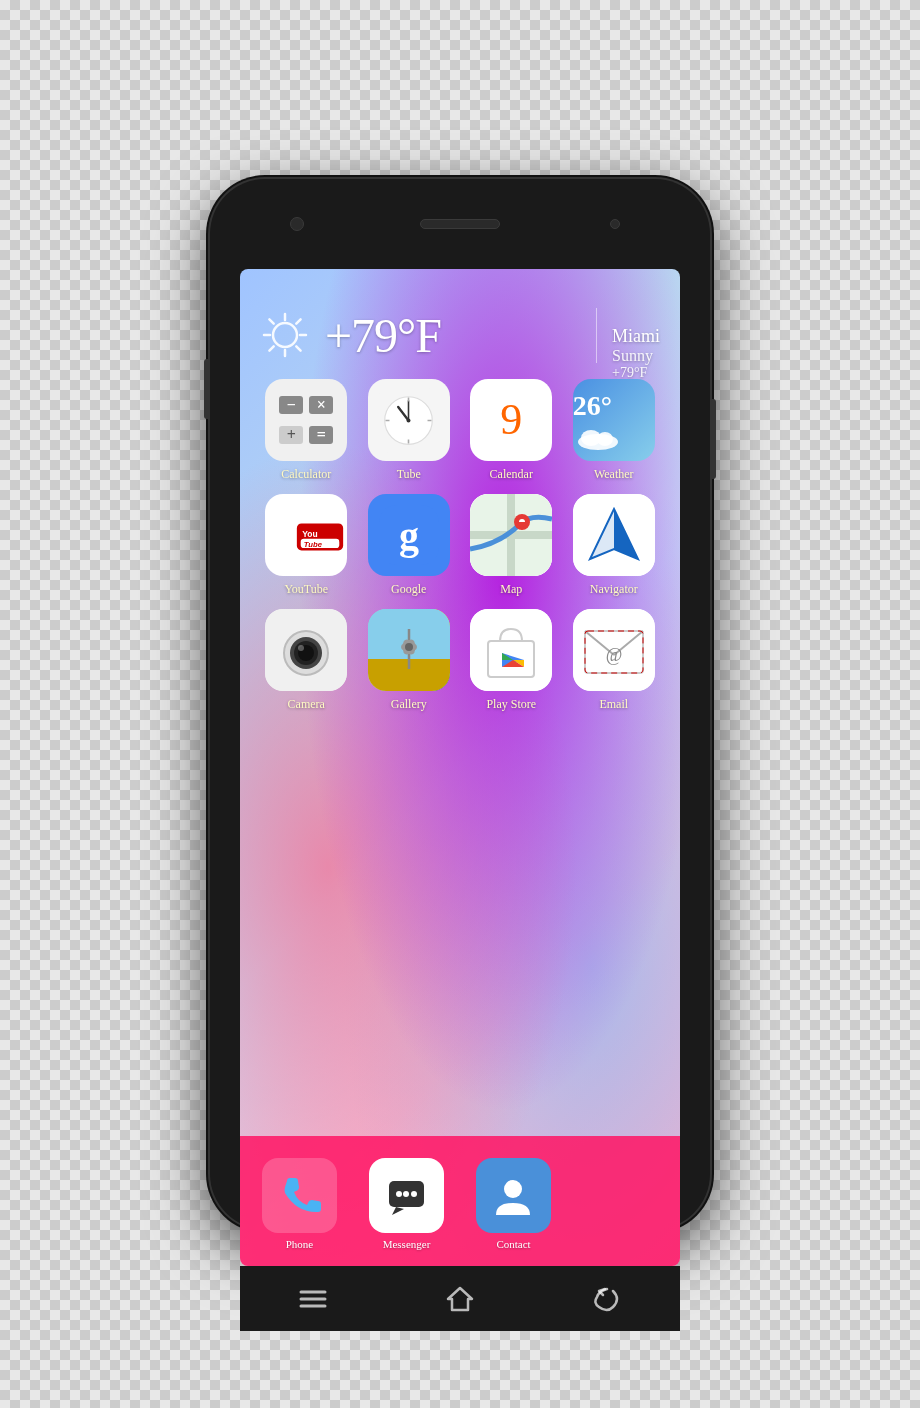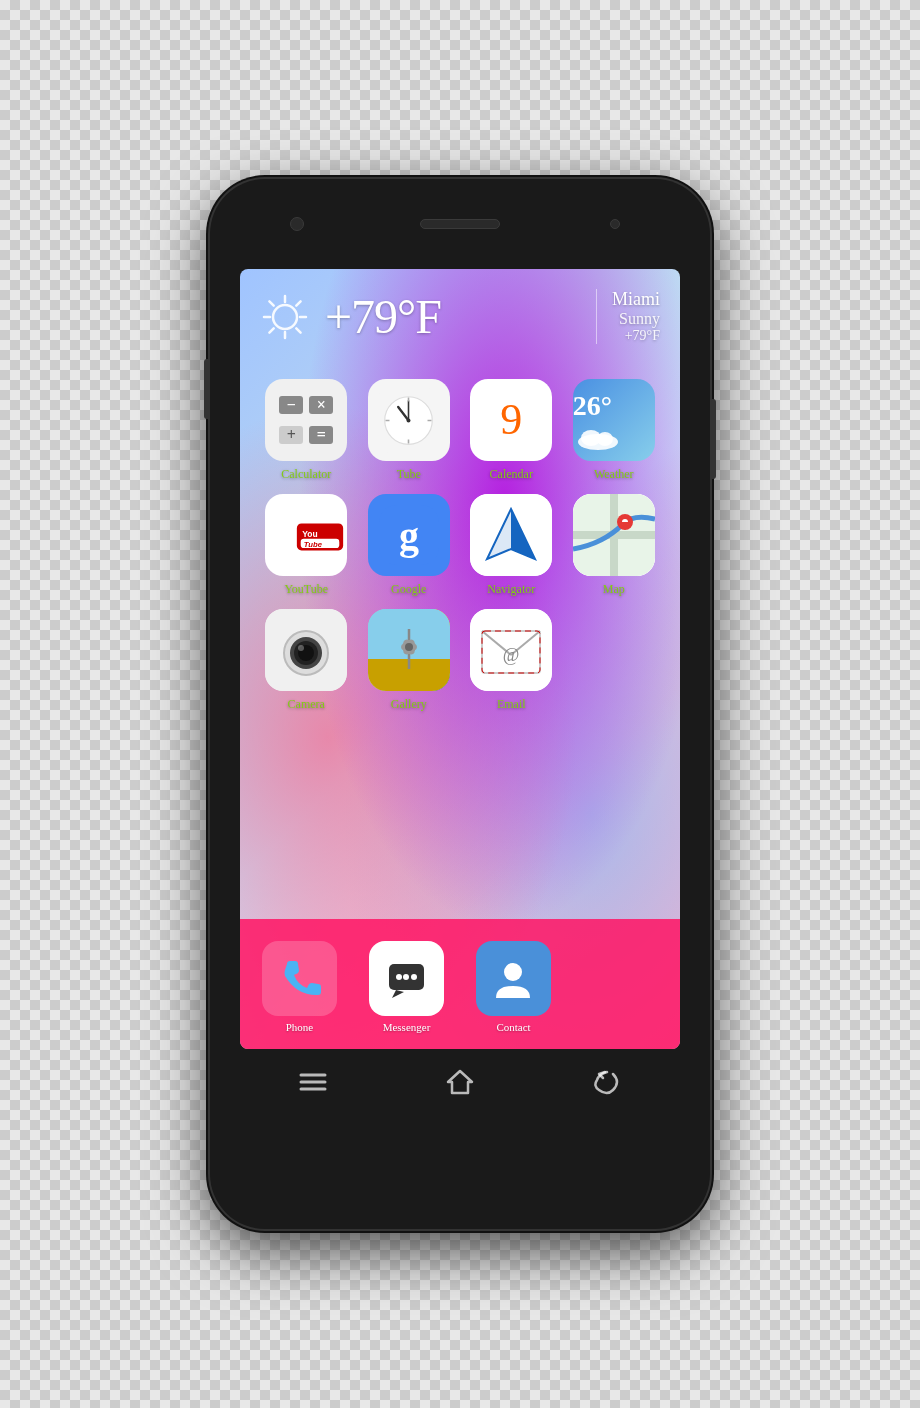--- a/index.html
+++ b/index.html
@@ -84,21 +84,21 @@
       background: #2a2a2a;
       border-radius: 50%;
       border: 1px solid #3a3a3a;
       position: absolute;
       right: 90px;
       top: 40px;
     }
 
     .screen {
       width: 440px;
-      height: 780px;
+      height: 997px;
       border-radius: 8px;
       overflow: hidden;
       position: relative;
       flex-shrink: 0;
     }
 
     .screen-bg {
       width: 100%;
       height: 100%;
       position: absolute;
@@ -138,21 +138,22 @@
     }
 
     .weather-divider {
       width: 1px;
       height: 55px;
       background: rgba(255,255,255,0.5);
       margin: 0 15px;
     }
 
     .weather-info {
-      text-align: right;
+      text-align: left;
+      margin-top: 37px;
     }
     .weather-city {
       font-size: 18px;
       font-weight: 500;
       color: white;
     }
     .weather-condition {
       font-size: 16px;
       color: rgba(255,255,255,0.9);
     }
@@ -187,21 +188,21 @@
       border-radius: 18px;
       display: flex;
       align-items: center;
       justify-content: center;
       position: relative;
       overflow: hidden;
     }
 
     .app-label {
       font-size: 12px;
-      color: #84cc16;
+      color: #fef9c3;
       text-shadow: 0 1px 3px rgba(0,0,0,0.4);
       text-align: left;
     }
 
     
     .icon-calculator {
       background: #f0f0f0;
       display: grid;
       grid-template-columns: 1fr 1fr;
       grid-template-rows: 1fr 1fr;
@@ -501,49 +502,49 @@
         <div class="app-icon icon-google">
           <svg width="60" height="60" viewBox="0 0 60 60">
             <rect width="60" height="60" rx="18" fill="#4285f4"></rect>
             <text x="50%" y="50%" text-anchor="middle" dominant-baseline="central" font-size="40" font-weight="bold" fill="white" font-family="Georgia, serif">g</text>
           </svg>
         </div>
         <span class="app-label">Google</span>
       </div>
 
       <div class="app-item">
+        <div class="app-icon icon-map">
+          <svg width="82" height="82" viewBox="0 0 82 82">
+            <rect width="82" height="82" rx="18" fill="white"></rect>
+
+            <rect x="0" y="0" width="82" height="82" rx="18" fill="#e8f4e8"></rect>
+
+            <line x1="0" y1="41" x2="82" y2="41" stroke="#c8d8c8" stroke-width="8"></line>
+            <line x1="41" y1="0" x2="41" y2="82" stroke="#c8d8c8" stroke-width="8"></line>
+
+            <path d="M0 55 Q30 50 50 30 Q60 20 82 25" fill="none" stroke="#4a90d9" stroke-width="5"></path>
+
+            <circle cx="52" cy="28" r="8" fill="#e53935"></circle>
+            <circle cx="52" cy="28" r="3" fill="white"></circle>
+            <polygon points="52,36 48,28 56,28" fill="#e53935"></polygon>
+          </svg>
+        </div>
+        <span class="app-label">Map</span>
+      </div>
+
+      <div class="app-item">
         <div class="app-icon icon-navigator">
           <svg width="82" height="82" viewBox="0 0 82 82">
             <rect width="82" height="82" rx="18" fill="white"></rect>
             <polygon points="41,15 65,65 41,55 17,65" fill="#1565c0" opacity="0.15"></polygon>
             <polygon points="41,15 65,65 41,55 17,65" fill="none" stroke="#1565c0" stroke-width="2"></polygon>
             <polygon points="41,15 65,65 41,55" fill="#1565c0"></polygon>
           </svg>
         </div>
         <span class="app-label">Navigator</span>
-      </div>
-
-      <div class="app-item">
-        <div class="app-icon icon-map">
-          <svg width="82" height="82" viewBox="0 0 82 82">
-            <rect width="82" height="82" rx="18" fill="white"></rect>
-
-            <rect x="0" y="0" width="82" height="82" rx="18" fill="#e8f4e8"></rect>
-
-            <line x1="0" y1="41" x2="82" y2="41" stroke="#c8d8c8" stroke-width="8"></line>
-            <line x1="41" y1="0" x2="41" y2="82" stroke="#c8d8c8" stroke-width="8"></line>
-
-            <path d="M0 55 Q30 50 50 30 Q60 20 82 25" fill="none" stroke="#4a90d9" stroke-width="5"></path>
-
-            <circle cx="52" cy="28" r="8" fill="#e53935"></circle>
-            <circle cx="52" cy="28" r="3" fill="white"></circle>
-            <polygon points="52,36 48,28 56,28" fill="#e53935"></polygon>
-          </svg>
-        </div>
-        <span class="app-label">Map</span>
       </div>
 
       <div class="app-item">
         <div class="app-icon icon-camera">
           <svg width="82" height="82" viewBox="0 0 82 82">
             <rect width="82" height="82" rx="18" fill="#f0f0f0"></rect>
 
             <circle cx="41" cy="44" r="22" fill="#ddd" stroke="#bbb" stroke-width="2"></circle>
 
             <circle cx="41" cy="44" r="16" fill="#444"></circle>
@@ -572,20 +573,37 @@
             <line x1="41" y1="20" x2="41" y2="60" stroke="#888" stroke-width="2.5"></line>
             <ellipse cx="41" cy="38" rx="5" ry="8" fill="#999" transform="rotate(-30 41 38)"></ellipse>
             <ellipse cx="41" cy="38" rx="5" ry="8" fill="#999" transform="rotate(90 41 38)"></ellipse>
             <ellipse cx="41" cy="38" rx="5" ry="8" fill="#999" transform="rotate(210 41 38)"></ellipse>
             <circle cx="41" cy="38" r="4" fill="#666"></circle>
           </svg>
         </div>
         <span class="app-label">Gallery</span>
       </div>
 
+      <div class="app-item">
+        <div class="app-icon icon-playstore">
+          <svg width="82" height="82" viewBox="0 0 82 82">
+            <rect width="82" height="82" rx="18" fill="white"></rect>
+
+            <rect x="18" y="32" width="46" height="36" rx="3" fill="none" stroke="#ccc" stroke-width="2"></rect>
+
+            <path d="M30 32 Q30 20 41 20 Q52 20 52 32" fill="none" stroke="#ccc" stroke-width="2"></path>
+
+            <polygon points="32,44 32,58 54,51" fill="#4285f4"></polygon>
+            <polygon points="32,44 43,51 32,51" fill="#34a853"></polygon>
+            <polygon points="43,51 54,51 54,58" fill="#fbbc05"></polygon>
+            <polygon points="32,58 43,51 54,58" fill="#ea4335"></polygon>
+          </svg>
+        </div>
+        <span class="app-label">Play Store</span>
+      </div>
 
       <div class="app-item">
         <div class="app-icon icon-email">
           <svg width="82" height="82" viewBox="0 0 82 82">
             <rect width="82" height="82" rx="18" fill="white"></rect>
 
             <rect x="12" y="22" width="58" height="42" rx="3" fill="none" stroke="#ccc" stroke-width="2"></rect>
             <line x1="12" y1="22" x2="41" y2="46" stroke="#aaa" stroke-width="2"></line>
             <line x1="70" y1="22" x2="41" y2="46" stroke="#aaa" stroke-width="2"></line>
 

